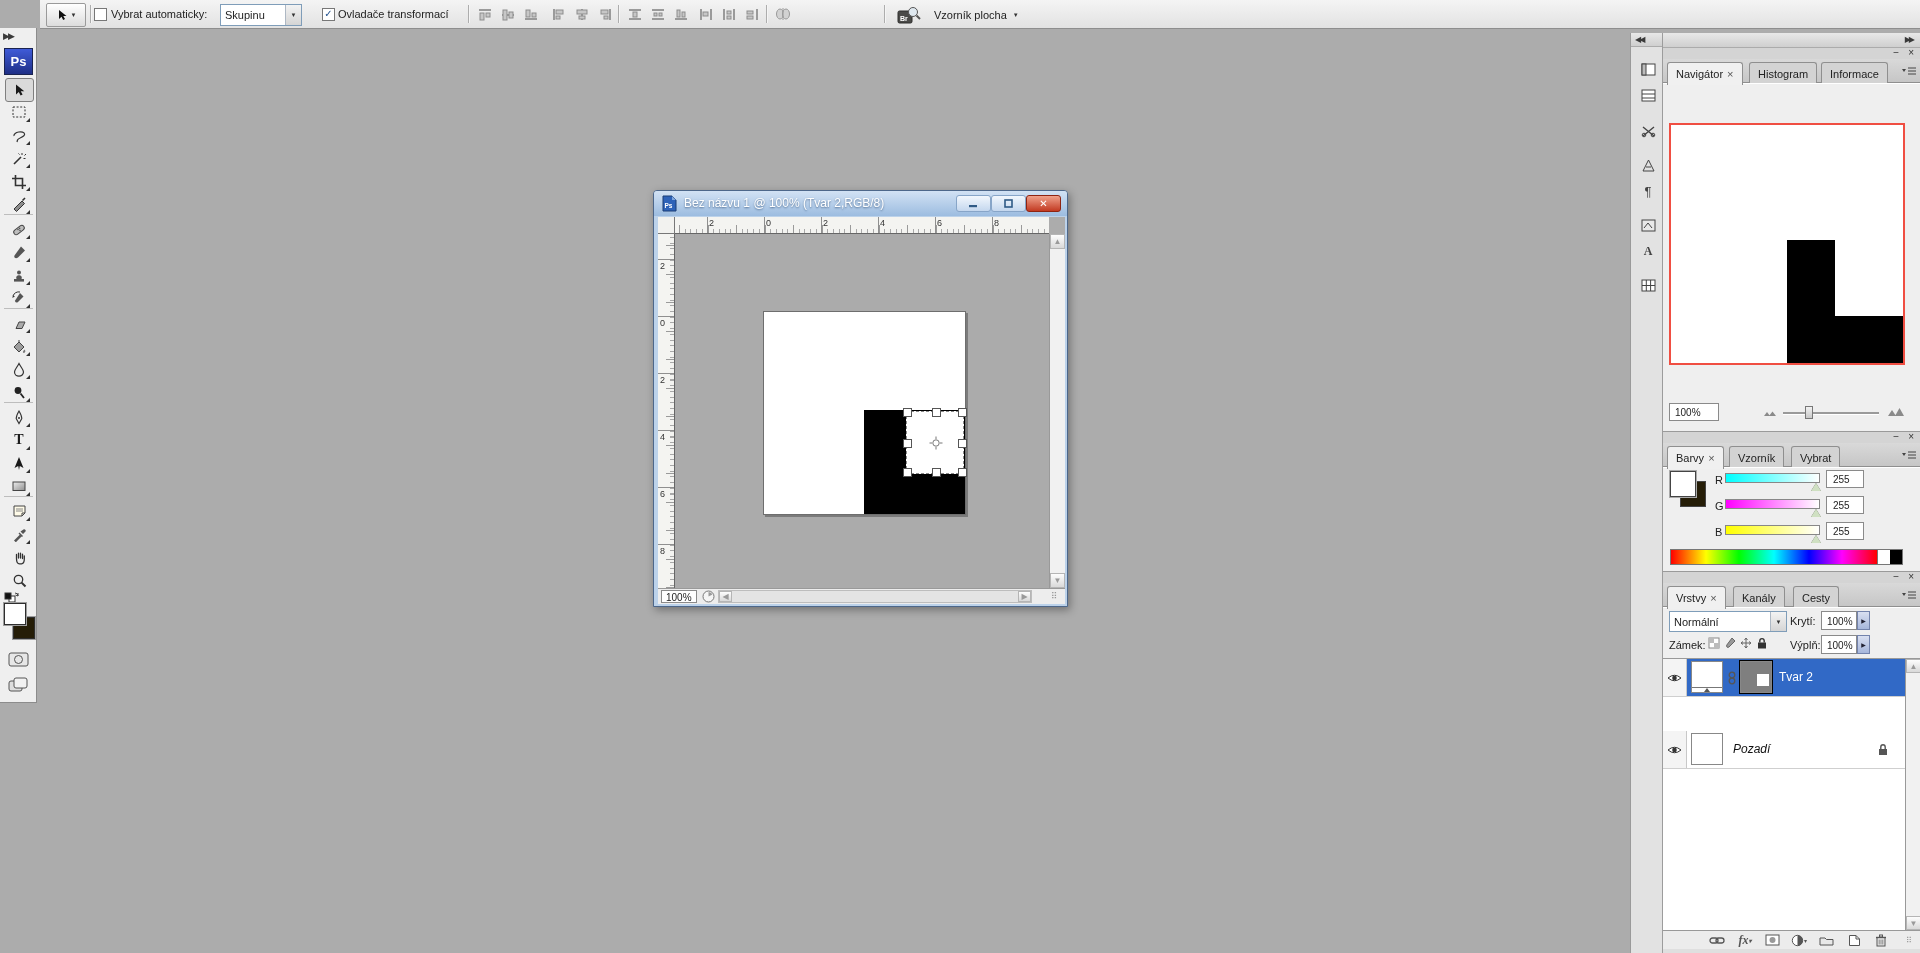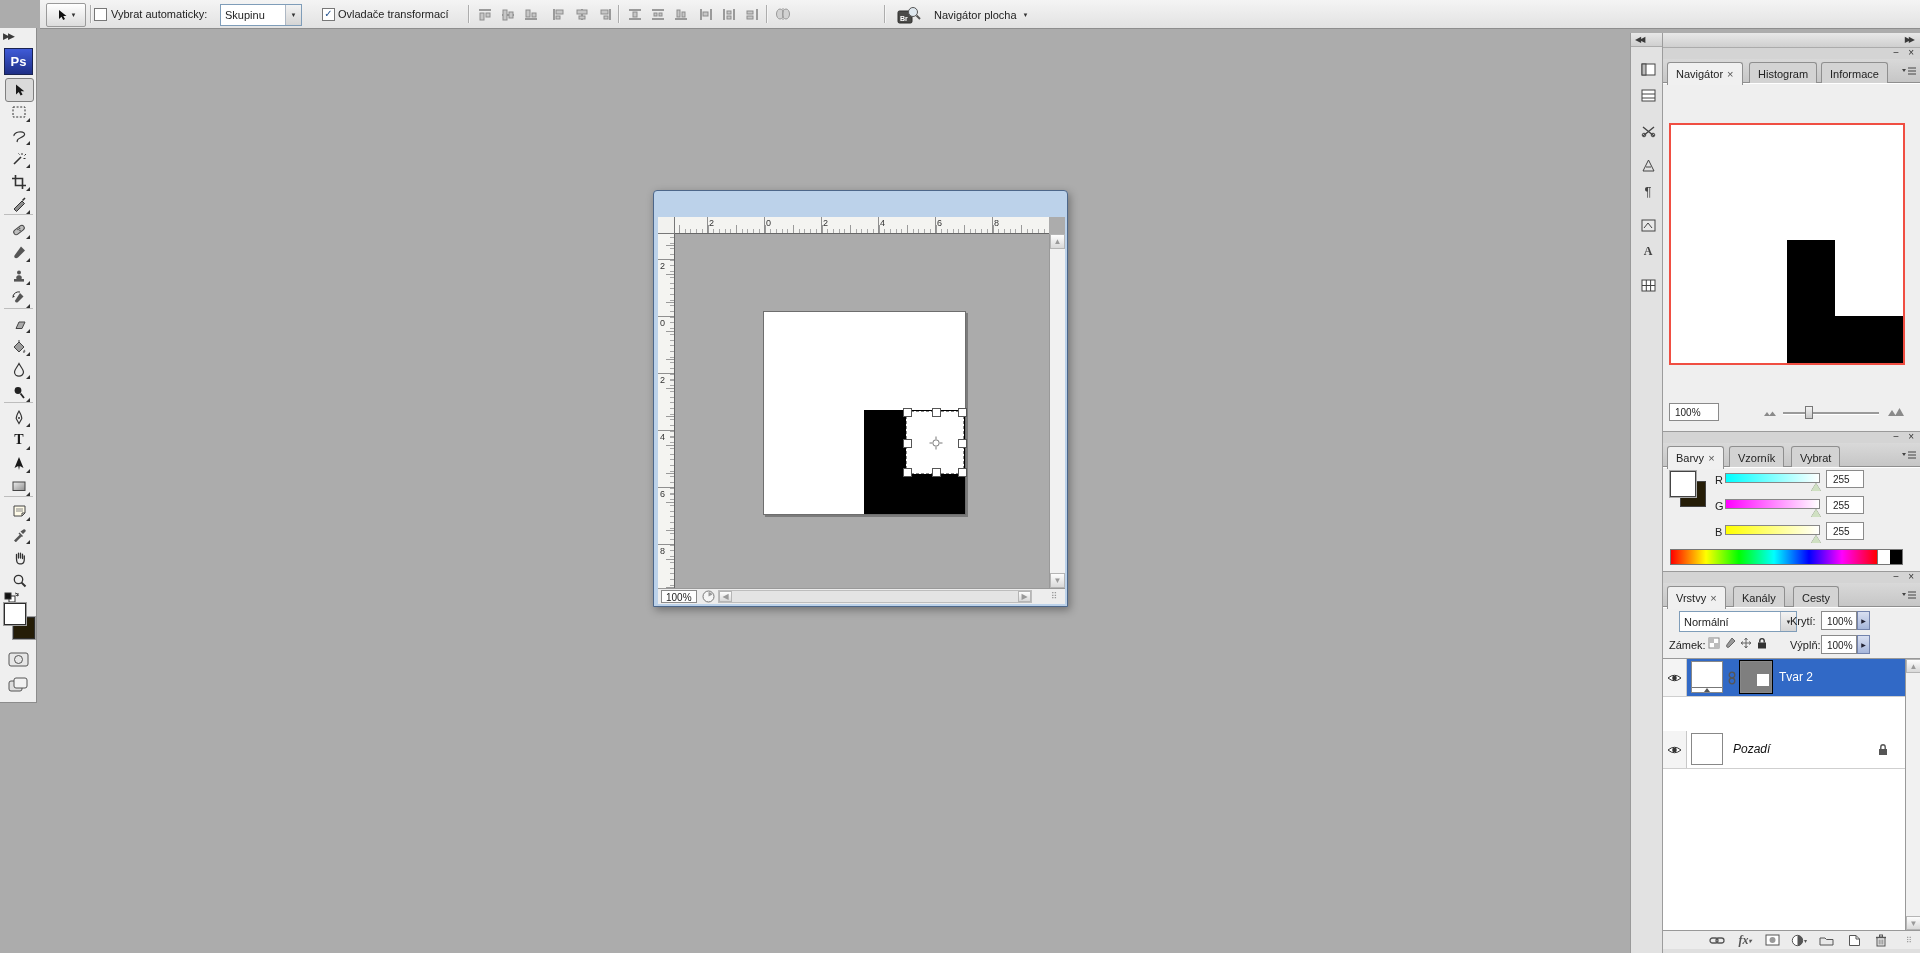--- a/index.html
+++ b/index.html
@@ -203,21 +203,21 @@
     <div class="a sep" style="left:844px;top:5px;height:18px;"></div>
     <div class="a" style="left:852px;top:4px;width:34px;height:21px;display:flex;align-items:center;justify-content:center;">
       <svg width="24" height="18" viewBox="0 0 24 18">
         <rect x="1" y="5" width="14" height="12" rx="1.5" fill="#4a4a48" stroke="#2e2e2c"></rect>
         <text x="3" y="15" font-size="7" fill="#fff" font-family="Liberation Sans,sans-serif" font-weight="bold">Br</text>
         <circle cx="16" cy="6" r="4.5" fill="#dfe8ef" stroke="#555"></circle>
         <line x1="19.5" y1="9.5" x2="23" y2="13" stroke="#555" stroke-width="2"></line>
       </svg>
     </div>
     <div class="a" style="left:894px;top:4px;height:21px;display:flex;align-items:center;gap:6px;">
-      <span>Navigátor plocha</span>
+      <span>Vzorník plocha</span>
       <span style="font-size:6px;color:#333;">▼</span>
     </div>
   </div>
 
   <div id="tbar" class="a">
     <div class="a" style="left:3px;top:3px;color:#3a3a3a;font-size:9px;letter-spacing:-2px;">▶▶</div>
     <div class="a" style="left:4px;top:20px;width:29px;height:27px;background:linear-gradient(#3F5BD8,#1F2F86);border:1px solid #1a2350;color:#fff;font-weight:bold;font-size:13px;display:flex;align-items:center;justify-content:center;box-sizing:border-box;">
         <span>Ps</span>
       </div>
 
@@ -387,20 +387,41 @@
       </div>
     <div class="a" style="left:8px;top:649px;">
         <svg width="20" height="16">
           <rect x="1" y="4" width="13" height="10" rx="2" fill="#ddd" stroke="#555"></rect>
           <rect x="6" y="1" width="13" height="10" rx="2" fill="#f2f2f2" stroke="#555"></rect>
         </svg>
       </div>
   </div>
 
   <div id="dwin" class="a">
+    <div id="dtitle" class="a">
+      <div class="a" style="left:7px;top:4px;">
+        <svg width="17" height="17">
+            <path d="M2 1 H11 L15 5 V16 H2 Z" fill="#2D62B8" stroke="#1b3c74"></path>
+            <path d="M11 1 L11 5 H15 Z" fill="#7fa6dd"></path>
+            <text x="3.5" y="13" font-size="6.5" fill="#fff" font-weight="bold" font-family="Liberation Sans,sans-serif">Ps</text>
+          </svg>
+      </div>
+      <span class="t">Bez názvu 1 @ 100% (Tvar 2,RGB/8)</span>
+      <div class="a capbtn" style="right:76px;">
+          <svg width="9" height="8">
+            <rect x="0" y="5" width="8" height="2.2" fill="#2F5A86"></rect>
+          </svg>
+        </div>
+      <div class="a capbtn" style="right:41px;">
+          <svg width="9" height="9">
+            <rect x="1" y="1" width="7" height="7" fill="none" stroke="#2F5A86" stroke-width="1.6"></rect>
+          </svg>
+        </div>
+      <div class="a capbtn close" style="right:6px;">✕</div>
+    </div>
 
     <div id="dclient" class="a">
       <div class="a" style="left:0;top:0;width:17px;height:17px;background:#F2F2EF;border-right:1px solid #777;border-bottom:1px solid #777;box-sizing:border-box;"></div>
 
       <div id="hruler" class="a ruler">
         <span class="rnum" style="left:34px;top:1px;">2</span>
         <span class="rnum" style="left:91px;top:1px;">0</span>
         <span class="rnum" style="left:148px;top:1px;">2</span>
         <span class="rnum" style="left:205px;top:1px;">4</span>
         <span class="rnum" style="left:262px;top:1px;">6</span>
@@ -645,21 +666,21 @@
               <g stroke="#444">
                 <line x1="7" y1="2" x2="15" y2="2"></line>
                 <line x1="7" y1="5" x2="15" y2="5"></line>
                 <line x1="7" y1="8" x2="15" y2="8"></line>
               </g>
             </svg>
           </div>
       </div>
       <div class="a pcontent" style="top:35px;height:341px;border-top:1px solid #fff;">
 
-        <div class="a xpsel" style="left:16px;top:3px;width:116px;height:19px;">
+        <div class="a xpsel" style="left:6px;top:3px;width:116px;height:19px;">
           <span class="txt">Normální</span>
           <span class="arr">▼</span>
         </div>
         <span class="a" style="left:127px;top:7px;">Krytí:</span>
         <div class="a well" style="left:158px;top:3px;width:36px;height:19px;padding:4px 0 0 5px;"><span>100%</span></div>
         <div class="a spin" style="left:194px;top:3px;">
             <span>▶</span>
           </div>
 
         <span class="a" style="left:6px;top:31px;">Zámek:</span>

